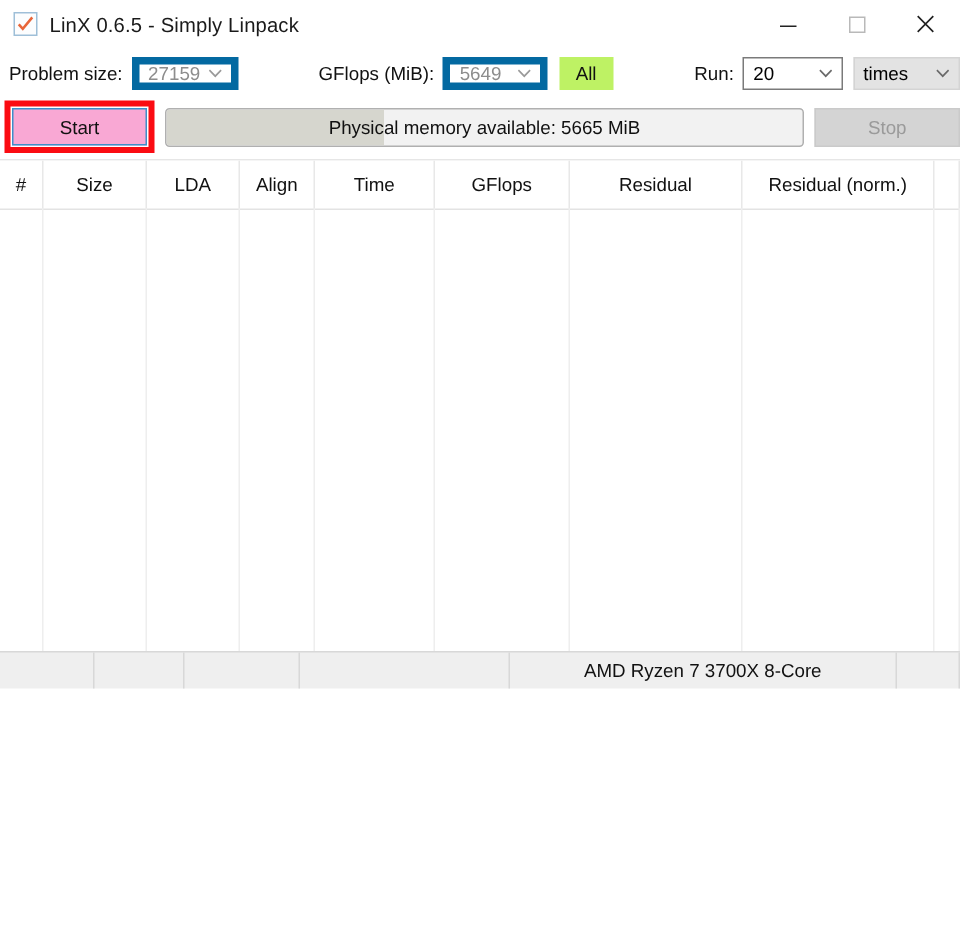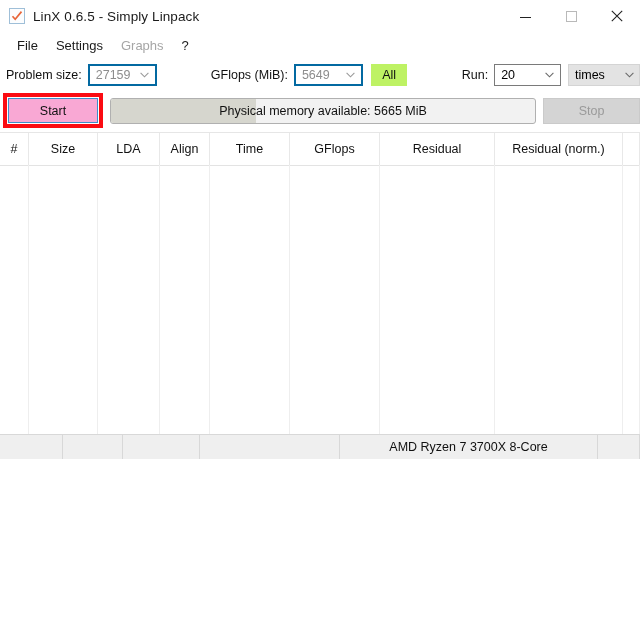--- a/index.html
+++ b/index.html
@@ -111,21 +111,21 @@
   }
   .tlabel {
     font-size: 12.5px;
     color: #111;
     white-space: nowrap;
   }
 
   .combo {
     height: 22px;
     box-sizing: border-box;
-    border: 2px solid #0369a1;
+    border: 5px solid #0369a1;
     background: #ffffff;
     display: flex;
     align-items: center;
     position: relative;
     font-size: 12.5px;
   }
   .combo .cval {
     padding-left: 6px;
     white-space: nowrap;
     flex: 1 1 auto;
@@ -324,26 +324,20 @@
         <span class="glyph"></span>
       </div>
       <div class="winbtn close">
         <svg width="12" height="12" viewBox="0 0 12 12">
           <path d="M0.8 0.8 L11.2 11.2 M11.2 0.8 L0.8 11.2" stroke="#222" stroke-width="1.1" fill="none"></path>
         </svg>
       </div>
     </div>
   </div>
 
-  <div class="menubar">
-    <div class="menu-item">File</div>
-    <div class="menu-item">Settings</div>
-    <div class="menu-item disabled">Graphs</div>
-    <div class="menu-item">?</div>
-  </div>
 
   <div class="toolbar">
     <span class="tlabel">Problem size:</span>
     <div class="combo gray-text" id="problem-combo">
       <span class="cval">27159</span>
       <span class="carrow">
         <svg width="9" height="6" viewBox="0 0 9 6">
             <path d="M0.6 0.8 L4.5 4.8 L8.4 0.8" fill="none" stroke="#9a9a9a" stroke-width="1.1"></path>
           </svg>
       </span>

